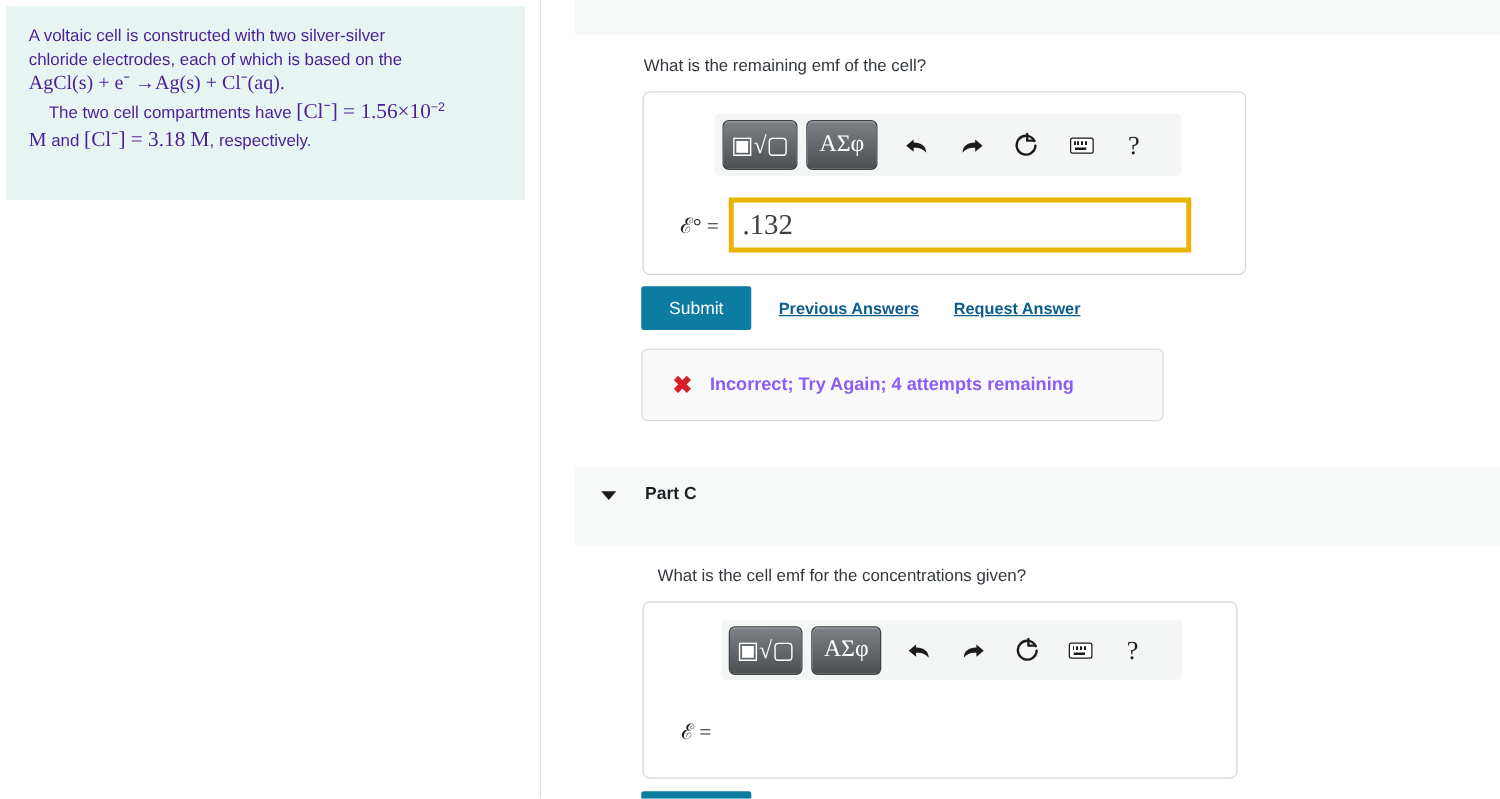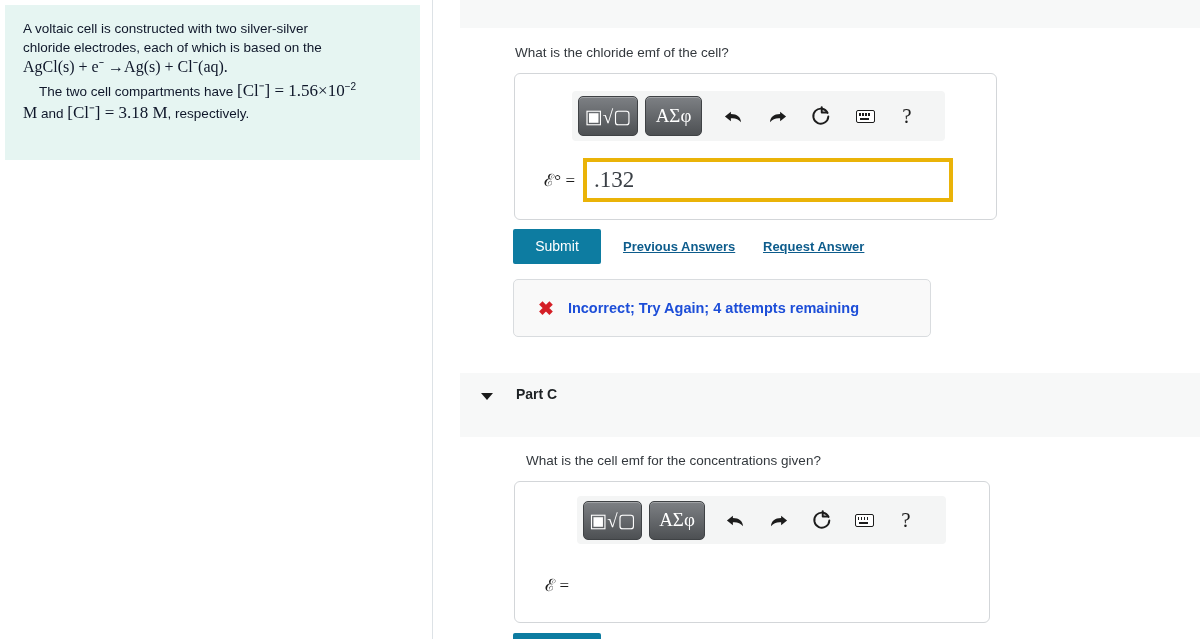--- a/index.html
+++ b/index.html
@@ -32,21 +32,21 @@
     left: 5px;
     top: 5px;
     width: 415px;
     height: 155px;
     background: #e6f5f2;
   }
   .problem-text {
     padding: 14px 18px 0 18px;
     font-size: 13.5px;
     line-height: 19px;
-    color: #0f172a;
+    color: #4c1d95;
   }
   .mathline {
     font-family: Liberation Serif, serif;
     font-size: 16px;
   }
   .serif { font-family: "Liberation Serif", serif; font-size: 16px; }
   .brk { font-family: "Liberation Serif", serif; font-size: 17px; }
   sup.exp { font-size: 10px; vertical-align: super; }
 
   
@@ -170,21 +170,21 @@
   .fb-x {
     color: #d41f26;
     font-size: 19px;
     font-weight: bold;
     margin: 0 14px 0 24px;
     line-height: 1;
   }
   .fb-text {
     font-size: 14.5px;
     font-weight: bold;
-    color: #1d4ed8;
+    color: #8b5cf6;
     white-space: nowrap;
   }
 
   
   .part-header {
     position: absolute;
     left: 0;
     width: 740px;
     background: #f7f8f8;
   }
@@ -249,21 +249,21 @@
       <div style="line-height:21px;">
         <span class="serif">M</span><span> and </span><span class="brk">[Cl⁻] = 3.18 M</span><span>, respectively.</span>
       </div>
     </div>
   </div>
 
   <div class="v-divider"></div>
 
   <div class="right-col">
 
-    <div class="q-text" style="left:55px; top:45px;">What is the chloride emf of the cell?</div>
+    <div class="q-text" style="left:55px; top:45px;">What is the remaining emf of the cell?</div>
 
     <div class="answer-card" style="left:54px; top:73px; width:483px; height:147px;">
 
       <div class="mj-toolbar" style="left:57px; top:17px; width:373px; height:50px; padding:0 6px;">
         <div class="tb-btn sq" style="width:58px; height:38px; font-size:19px; margin-right:7px;">▣√▢</div>
         <div class="tb-btn" style="width:55px; height:38px; font-size:19px;">ΑΣφ</div>
 
         <div class="tb-icon" style="width:34px; height:34px; margin-left:14px;">
           <svg width="21" height="21" viewBox="0 0 24 24" fill="#1c1c1c" aria-hidden="true">
             <path d="M9 6.5 L2.2 12 L9 17.5 L9 14 C14 13.6 17.5 14.8 20.6 18.6 C20.2 12.4 16.2 9.4 9 9.2 Z"></path>

